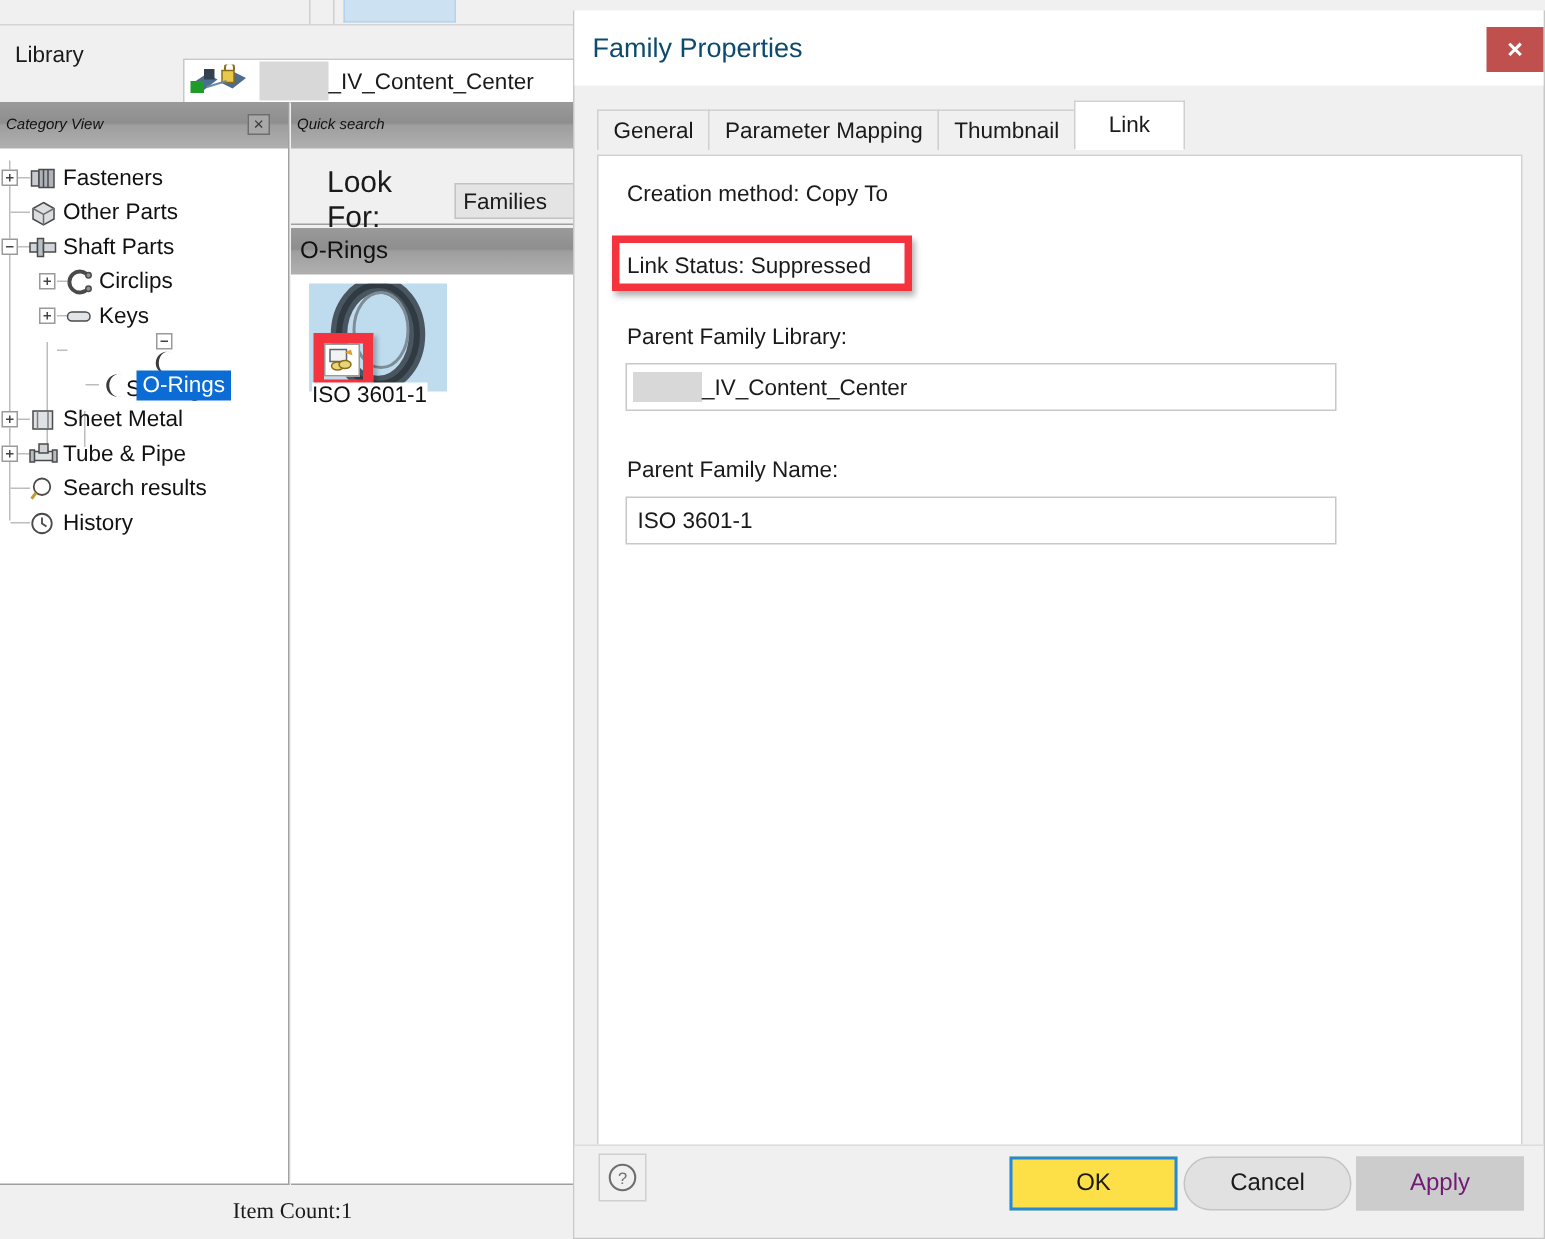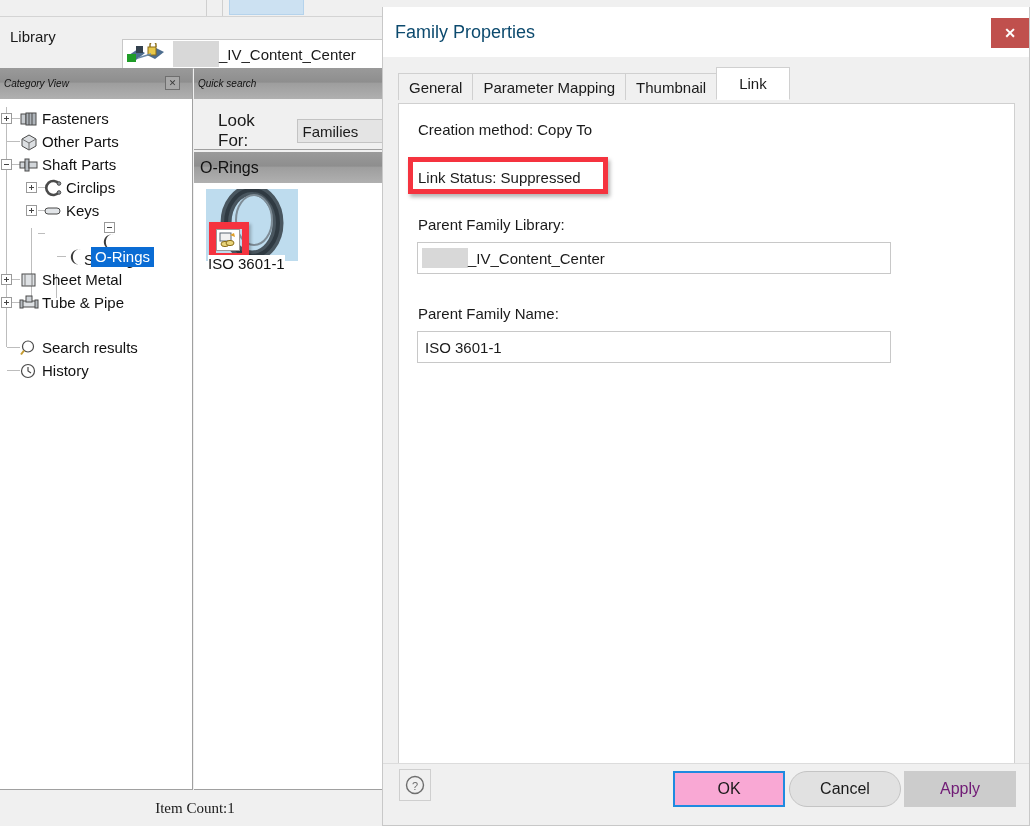--- a/index.html
+++ b/index.html
@@ -130,21 +130,21 @@
 
   
   .qs-panel {
     position: absolute; left: 194px; top: 68px;
     width: 194px; height: 82px;
     background: #f0f0f0;
     border-right: 1px solid #a0a0a0;
     border-bottom: 1px solid #a0a0a0;
   }
   .qs-body { padding: 12px 0 0 0; display:flex; align-items:center; }
-  .qs-label { font-size: 17px; color: #1a1a1a; margin-left: 24px; }
+  .qs-label { font-size: 20px; color: #1a1a1a; margin-left: 24px; }
   .qs-combo {
     margin-left: 8px; width: 92px; height: 24px;
     background: #e4e4e4; border: 1px solid #c3c3c3;
     font-size: 15px; color: #1a1a1a; display:flex; align-items:center; padding-left:5px;
   }
 
   
   .res-panel {
     position: absolute; left: 194px; top: 152px;
     width: 194px; height: 638px;
@@ -297,21 +297,21 @@
     background: #f0f0f0; border: 1px solid #cfcfcf;
     display: flex; align-items: center; justify-content: center;
   }
   .btn {
     position: absolute; top: 7px;
     height: 36px;
     font-size: 16px; color: #1a1a1a;
     display: flex; align-items: center; justify-content: center;
     background: #e1e1e1; border: 1px solid #c4c4c4;
   }
-  .btn.primary { border: 2px solid #1f8ae0; background: #f9a8d4; }
+  .btn.primary { border: 2px solid #1f8ae0; background: #fde047; }
   .btn.disabled { background: #cccccc; border: 1px solid #cccccc; color: #701a75; text-align: center; }
 </style>
 </head>
 <body>
 
 <div id="root">
 
   <div id="app-bg">
 
     <div class="ribbon-strip">
@@ -458,21 +458,21 @@
             <svg width="20" height="18" viewBox="0 0 20 18">
               <rect x="2" y="7" width="16" height="6" fill="#dfe2e5" stroke="#4a4a4a"></rect>
               <rect x="7" y="2" width="6" height="6" fill="#cfd3d7" stroke="#4a4a4a"></rect>
               <rect x="1" y="6" width="3" height="8" fill="#b8bdc2" stroke="#4a4a4a"></rect>
               <rect x="16" y="6" width="3" height="8" fill="#b8bdc2" stroke="#4a4a4a"></rect>
             </svg>
           </span>
           <span class="tlabel">Tube &amp; Pipe</span>
         </div>
 
-        <div class="tnode" style="padding-left:1px;margin-top:22px;">
+        <div class="tnode" style="padding-left:1px;">
           <span class="expander none"></span>
           <span class="tline-h" style="left:7px; top:11px; width:13px;"></span>
           <span class="ticon" style="margin-left:7px;">
             <svg width="20" height="18" viewBox="0 0 20 18">
               <circle cx="9" cy="7.5" r="5.5" fill="#fff" stroke="#4a4a4a" stroke-width="1.2"></circle>
               <line x1="5" y1="11.5" x2="2" y2="15.5" stroke="#c59b2e" stroke-width="2"></line>
             </svg>
           </span>
           <span class="tlabel">Search results</span>
         </div>

